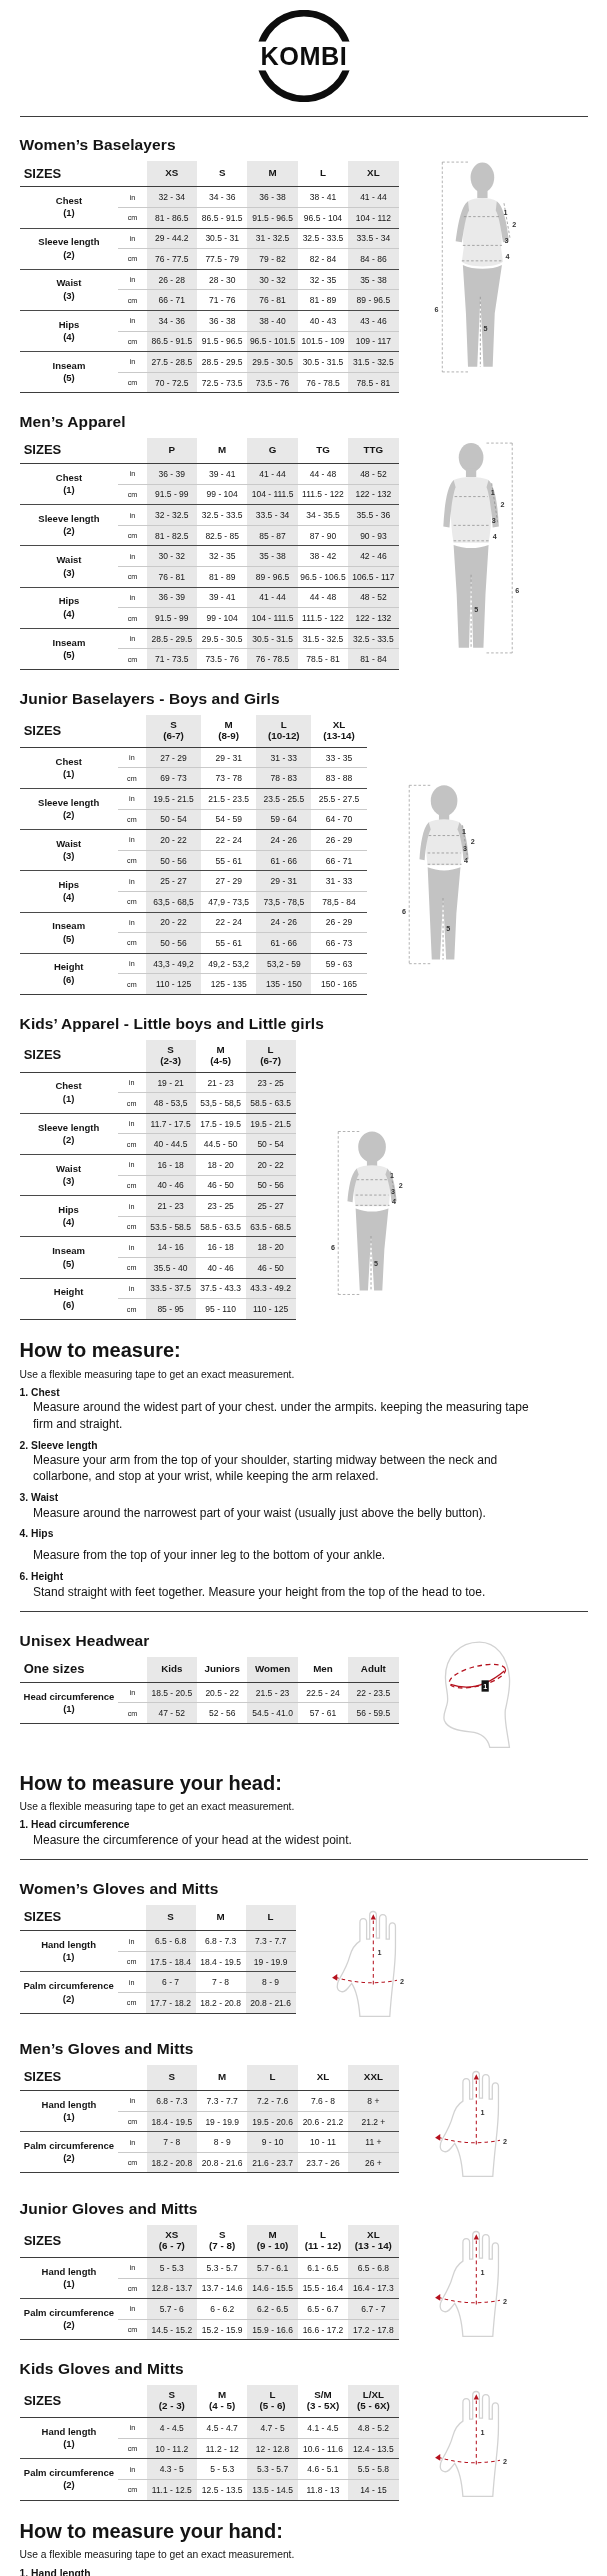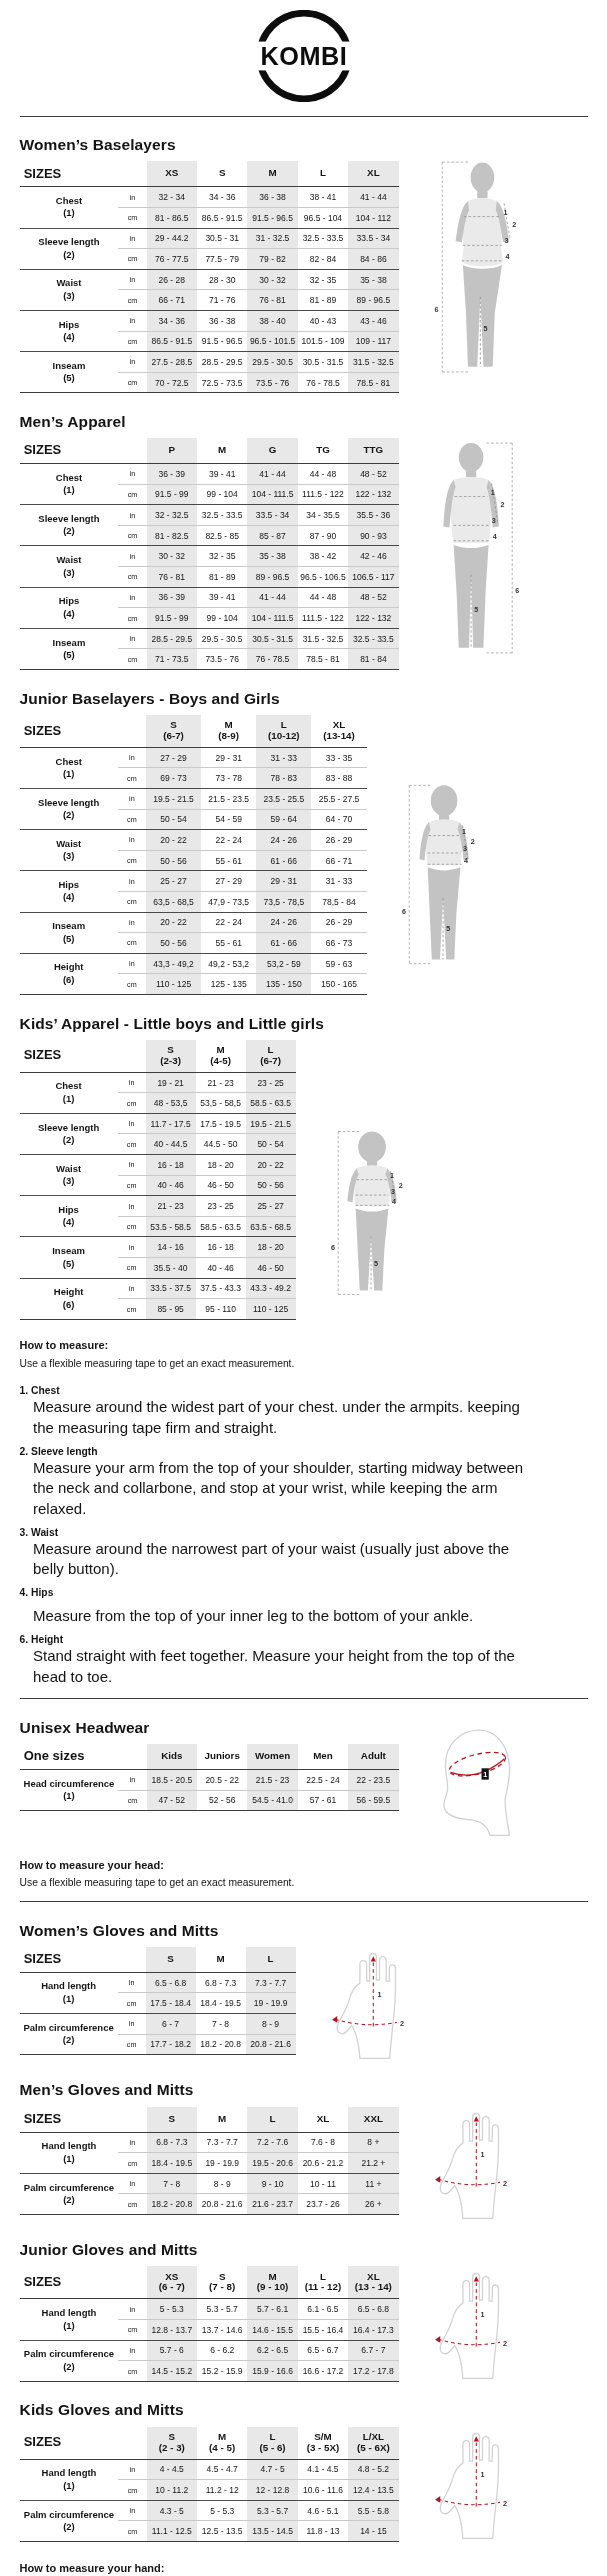--- a/index.html
+++ b/index.html
@@ -25,26 +25,26 @@
   .size-table thead th.lbl{text-align:left;padding-left:4.1px;font-size:13px;}
   .size-table thead{border-bottom:1px solid #3d3d3d;}
   .size-table tbody{border-bottom:0.9px solid #4a4a4a;}
   .size-table tbody:last-child{border-bottom:1px solid #3d3d3d;}
   .size-table td{height:19.6px;font-size:8.5px;}
   .size-table th.glabel{font-weight:bold;font-size:9.5px;line-height:1.3;}
   .size-table td.unit{font-size:7.2px;}
   .size-table tr.first td{border-bottom:0.5px solid #c9c9c9;}
   .size-table .shade{background:#e8e8e8;}
 
-  .measure h3{font-size:11px;font-weight:bold;margin:0 0 5.2px;}
+  .measure h3{font-size:20px;font-weight:bold;margin:0 0 5.2px;}
   .measure p.intro{font-size:10.3px;margin:0 0 3.1px;line-height:1.3;}
-  ol.measure-list{list-style:none;margin:15px 0 0;padding:0;}
+  ol.measure-list{list-style:none;margin:6px 0 0;padding:0;}
   ol.measure-list li{margin-bottom:7.7px;}
   .mi-title{font-size:10.3px;font-weight:bold;margin-bottom:1.5px;}
-  .mi-text{font-size:15px;line-height:1.35;padding-left:13.4px;max-width:505px;}
+  .mi-text{font-size:12px;line-height:1.35;padding-left:13.4px;max-width:505px;}
   .fig-num{font-size:14px;font-weight:bold;fill:#333;}
 </style>
 </head>
 <body>
 
 <div class="page">
 
   <div class="logo-wrap">
     <svg width="98" height="92" viewBox="0 0 190 178" aria-hidden="true">
       <ellipse cx="95" cy="89" rx="86" ry="83" fill="none" stroke="#0d0d0d" stroke-width="13"></ellipse>
@@ -748,20 +748,26 @@
             <path d="M36 88 Q88 106 140 62" stroke="#b5121e" stroke-width="2.5" fill="none"></path>
             <rect x="96" y="80" width="14" height="22" fill="#141414"></rect>
             <text x="103" y="97" text-anchor="middle" font-size="14" font-weight="bold" fill="#ffffff">1</text>
           </svg></span>
     </div>
   </section>
 
   <section class="measure">
     <h3>How to measure your head:</h3>
     <p class="intro">Use a flexible measuring tape to get an exact measurement.</p>
+    <ol class="measure-list">
+        <li>
+          <div class="mi-title">1. Head circumference</div>
+          <div class="mi-text">Measure the circumference of your head at the widest point.</div>
+        </li>
+      </ol>
   </section>
 
   <hr class="divider">
 
   <section>
     <h2 class="sec-title">Women’s Gloves and Mitts</h2>
     <div class="chart-row">
       <div>
           <table class="size-table" style="width: 276px;">
             <colgroup>

